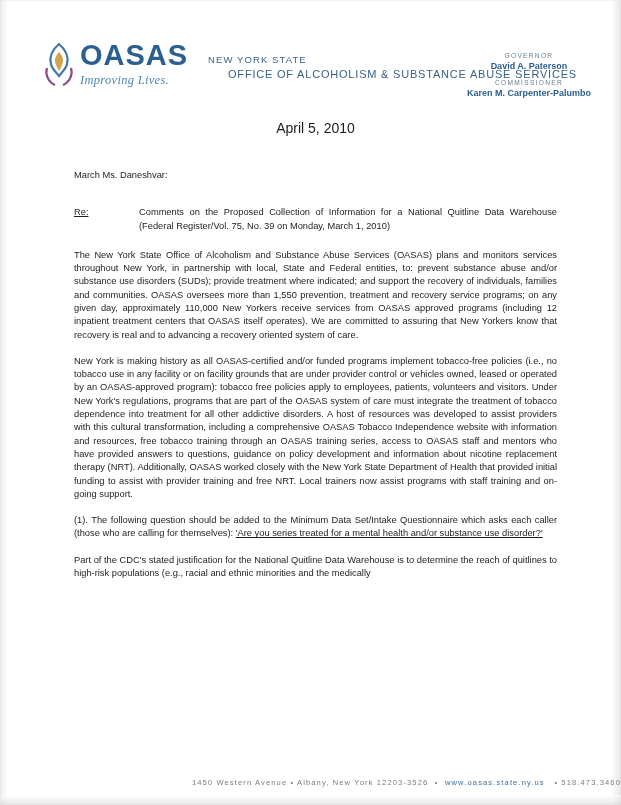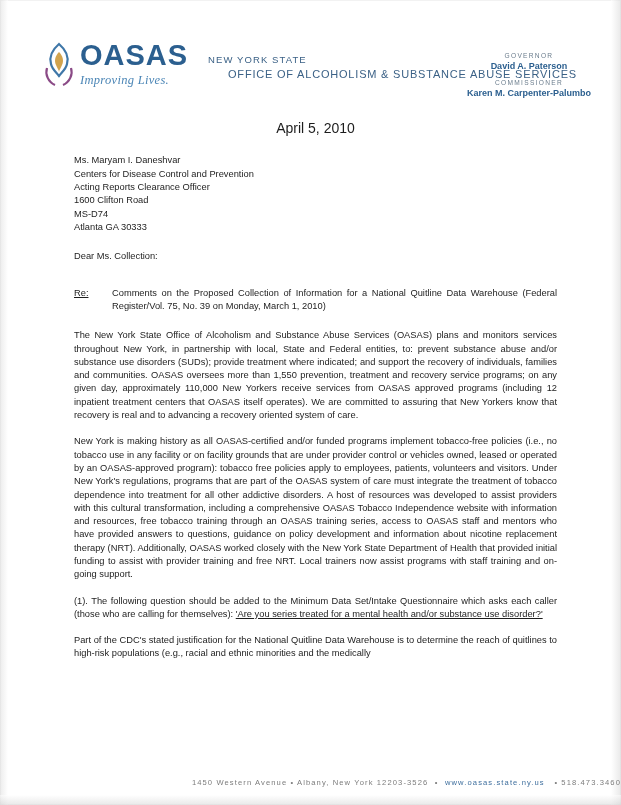--- a/index.html
+++ b/index.html
@@ -157,20 +157,21 @@
     margin-bottom: 16px;
   }
   .re-label {
     width: 38px;
     flex: none;
     text-decoration: underline;
   }
   .re-text {
     flex: 1;
     text-align: justify;
+    margin-left: 27px;
   }
   p.para {
     margin: 0 0 13px 0;
     text-align: justify;
     line-height: 13.3px;
   }
   .underline { text-decoration: underline; }
 
   
   .footer {
@@ -226,32 +227,24 @@
       <div class="official-name">David A. Paterson</div>
       <div class="official-role">Commissioner</div>
       <div class="official-name">Karen M. Carpenter-Palumbo</div>
     </div>
   </div>
 
   <div class="body">
 
     <div class="date">April 5, 2010</div>
 
-    <div>
-      <div class="addr-line">Ms. Maryam I. Daneshvar</div>
-      <div class="addr-line">Centers for Disease Control and Prevention</div>
-      <div class="addr-line">Acting Reports Clearance Officer</div>
-      <div class="addr-line">1600 Clifton Road</div>
-      <div class="addr-line">MS-D74</div>
-      <div class="addr-line">Atlanta GA 30333</div>
-    </div>
 
     <div class="spacer-md"></div>
 
-    <div class="salutation">Dear Ms. Collection:</div>
+    <div class="salutation">March Ms. Daneshvar:</div>
 
     <div class="spacer-sm"></div>
 
     <div class="re-block">
       <div class="re-label">Re:</div>
       <div class="re-text">Comments on the Proposed Collection of Information for a National Quitline Data Warehouse (Federal Register/Vol. 75, No. 39 on Monday, March 1, 2010)</div>
     </div>
 
     <p class="para">The New York State Office of Alcoholism and Substance Abuse Services (OASAS) plans and monitors services throughout New York, in partnership with local, State and Federal entities, to: prevent substance abuse and/or substance use disorders (SUDs); provide treatment where indicated; and support the recovery of individuals, families and communities.  OASAS oversees more than 1,550 prevention, treatment and recovery service programs; on any given day, approximately 110,000 New Yorkers receive services from OASAS approved programs (including 12 inpatient treatment centers that OASAS itself operates).  We are committed to assuring that New Yorkers know that recovery is real and to advancing a recovery oriented system of care.</p>
     <p class="para">New York is making history as all OASAS-certified and/or funded programs implement tobacco-free policies (i.e., no tobacco use in any facility or on facility grounds that are under provider control or vehicles owned, leased or operated by an OASAS-approved program): tobacco free policies apply to employees, patients, volunteers and visitors.  Under New York's regulations, programs that are part of the OASAS system of care must integrate the treatment of tobacco dependence into treatment for all other addictive disorders.  A host of resources was developed to assist providers with this cultural transformation, including a comprehensive OASAS Tobacco Independence website with information and resources, free tobacco training through an OASAS training series, access to OASAS staff and mentors who have provided answers to questions, guidance on policy development and information about nicotine replacement therapy (NRT).  Additionally, OASAS worked closely with the New York State Department of Health that provided initial funding to assist with provider training and free NRT.  Local trainers now assist programs with staff training and on-going support.</p>

